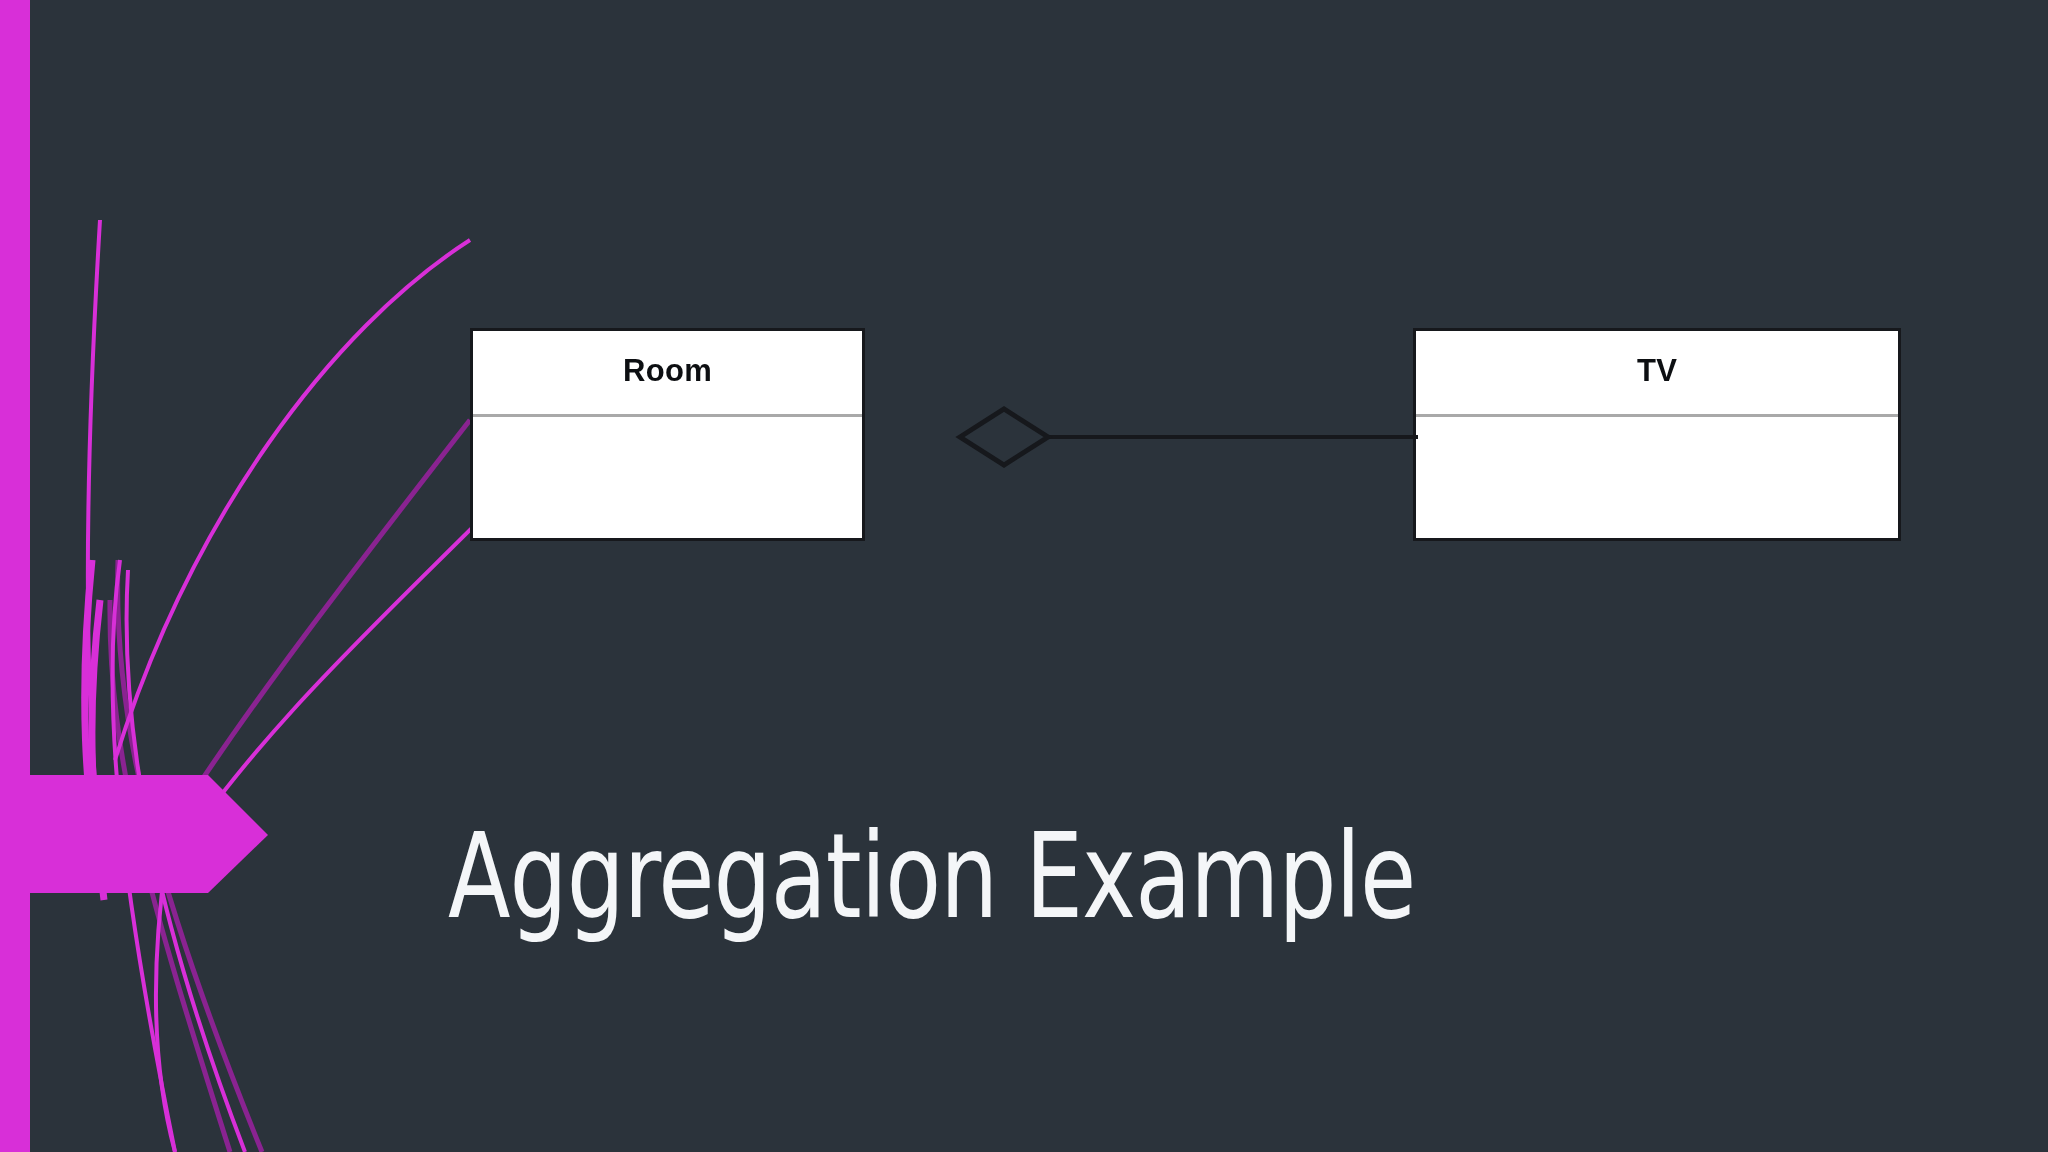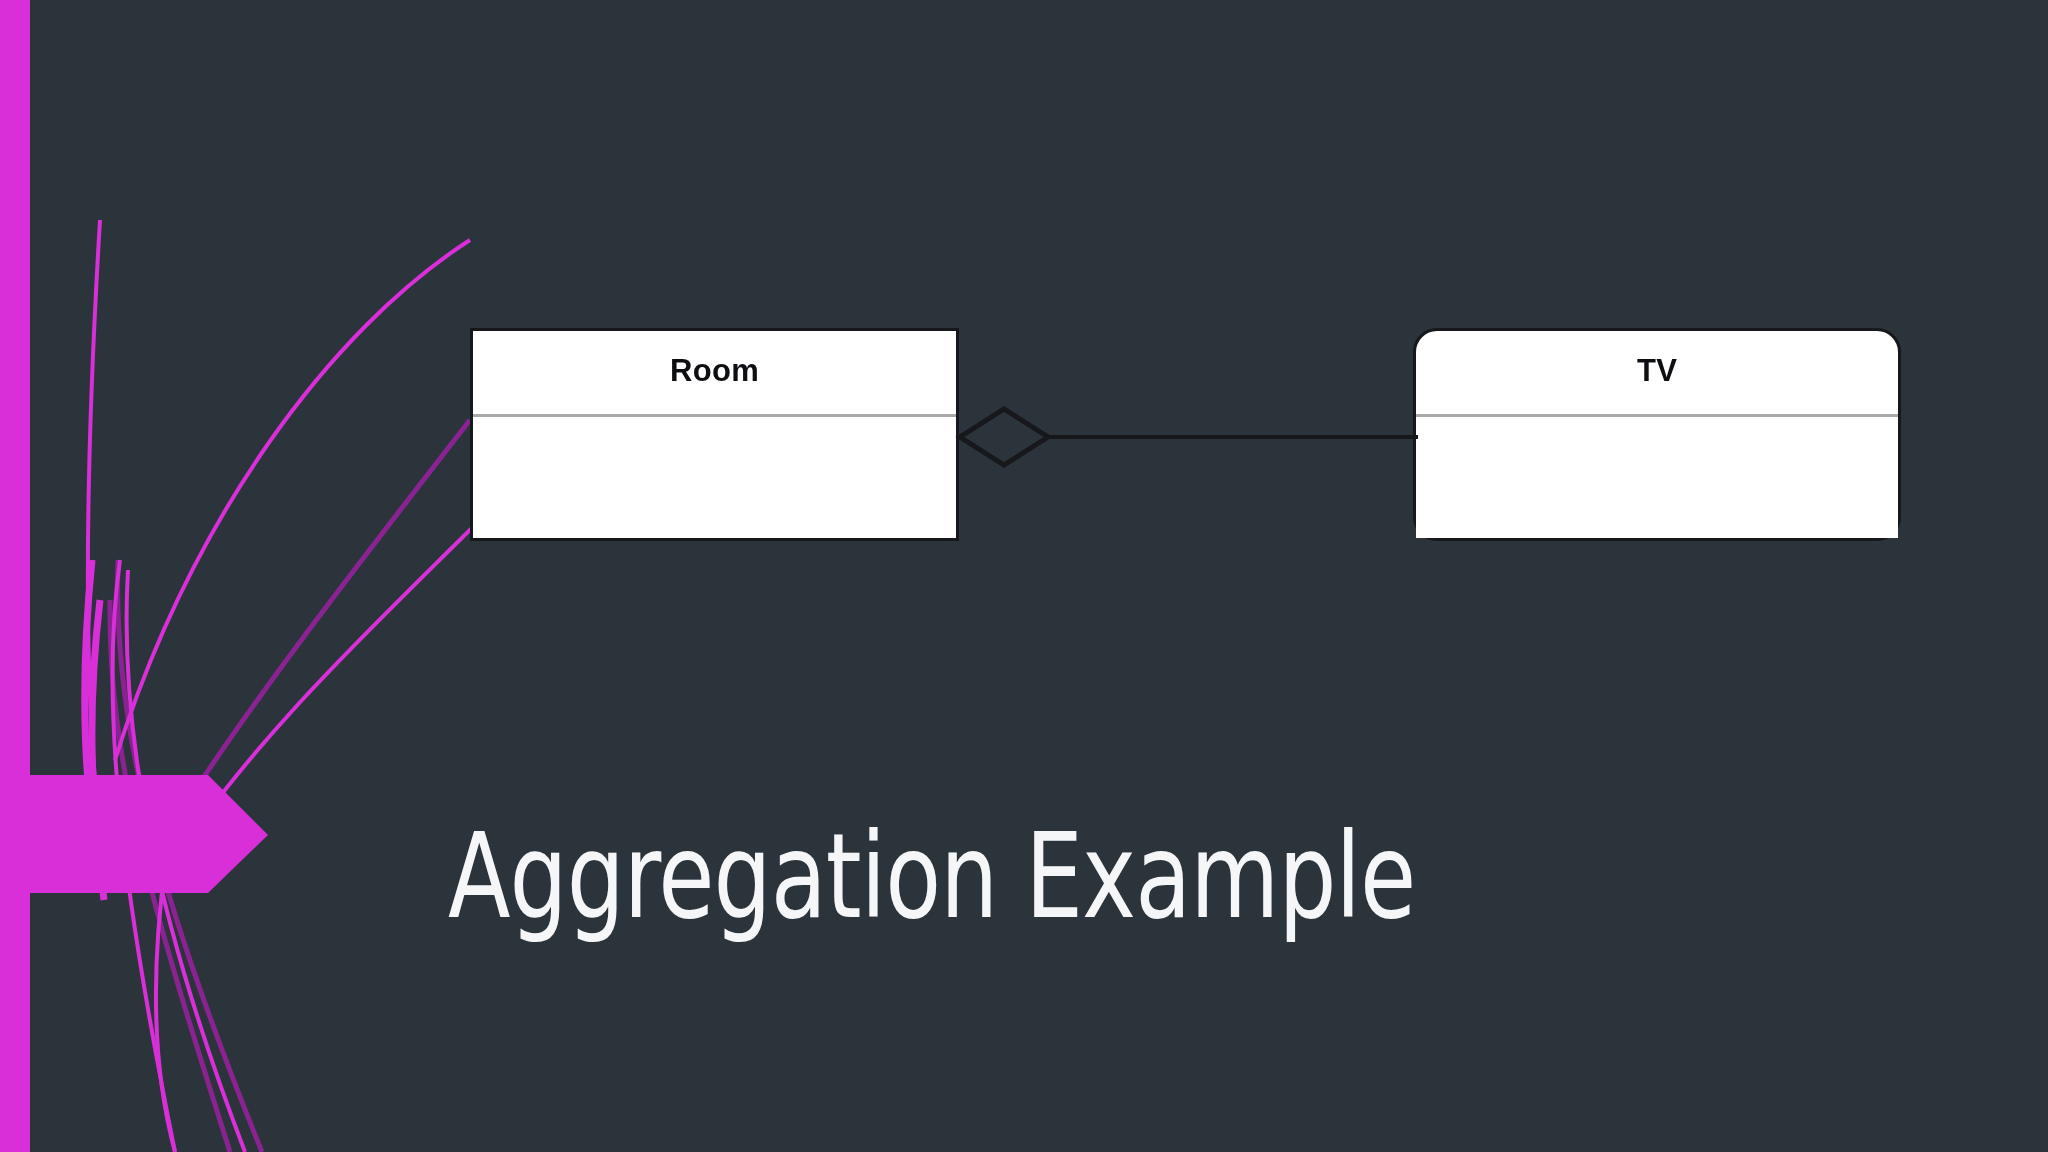--- a/index.html
+++ b/index.html
@@ -56,22 +56,22 @@
   .uml-box-divider {
     height: 3px;
     flex: 0 0 3px;
     background: #a9a9a9;
   }
   .uml-box-attrs {
     flex: 1 1 auto;
     background: #ffffff;
   }
 
-  #box-room { left: 470px; top: 328px; width: 489px; height: 213px; }
-  #box-tv   { left: 1413px; top: 328px; width: 488px; height: 213px; border-radius: 24px; }
+  #box-room { left: 470px; top: 328px; width: 395px; height: 213px; }
+  #box-tv   { left: 1413px; top: 328px; width: 488px; height: 213px; }
 
   
   #connector {
     position: absolute;
     left: 940px;
     top: 390px;
     width: 500px;
     height: 100px;
   }
 

